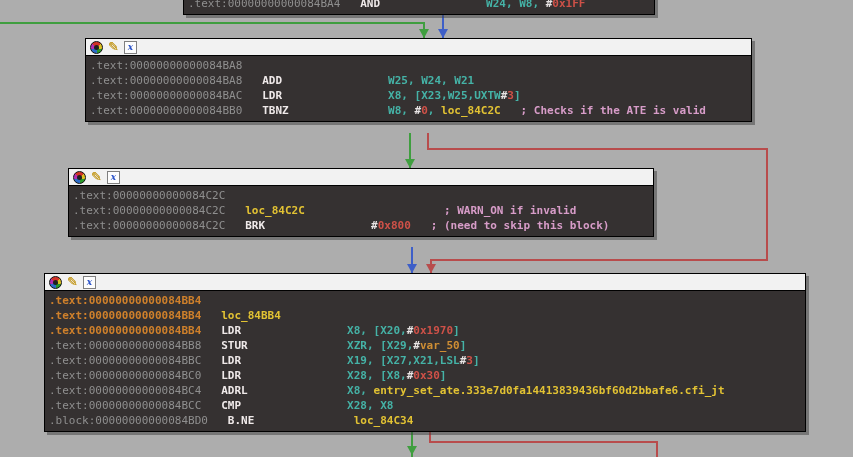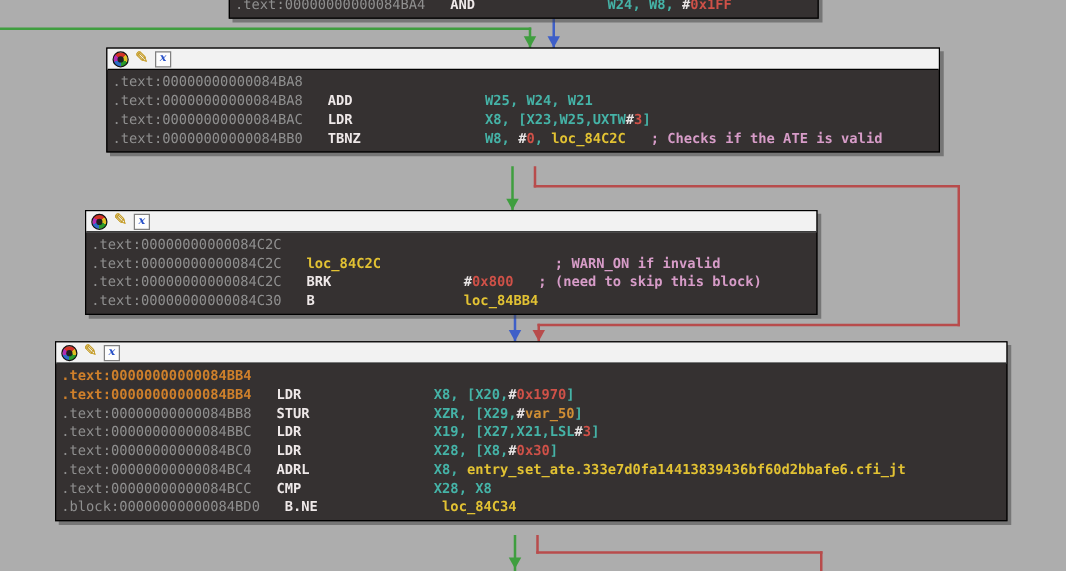--- a/index.html
+++ b/index.html
@@ -68,31 +68,31 @@
     <div class="node" style="left: 68px; top: 168px; width: 584px; background: rgb(53, 49, 49);">
       <div class="node-header" style="background: rgb(242, 242, 242);">
         <span class="icon-wheel"></span>
         <span class="icon-pencil">✎</span>
         <span class="icon-frame">x</span>
       </div>
       <div class="node-body">
         <div class="row"><span class="t-addr" style="color: rgb(143, 143, 143);">.text:00000000000084C2C</span></div>
         <div class="row"><span class="t-addr" style="color: rgb(143, 143, 143);">.text:00000000000084C2C</span><span class="t-plain" style="color: rgb(232, 228, 228);">   </span><span class="t-label" style="color: rgb(226, 194, 51);">loc_84C2C</span><span class="t-plain" style="color: rgb(232, 228, 228);">                     </span><span class="t-comment" style="color: rgb(215, 156, 200);">; WARN_ON if invalid</span></div>
         <div class="row"><span class="t-addr" style="color: rgb(143, 143, 143);">.text:00000000000084C2C</span><span class="t-plain" style="color: rgb(232, 228, 228);">   </span><span class="t-mnemonic" style="color: rgb(239, 233, 233);">BRK                </span><span class="t-hash" style="color: rgb(232, 228, 228);">#</span><span class="t-num" style="color: rgb(207, 81, 72);">0x800</span><span class="t-plain" style="color: rgb(232, 228, 228);">   </span><span class="t-comment" style="color: rgb(215, 156, 200);">; (need to skip this block)</span></div>
-        <div class="row"><span class="t-addr" style="color: rgb(143, 143, 143);">.text:00000000000084C30</span><span class="t-plain" style="color: rgb(232, 228, 228);">   </span><span class="t-mnemonic" style="color: rgb(239, 233, 233);">B                  </span><span class="t-label" style="color: rgb(226, 194, 51);">loc_84BB4</span></div>
       </div>
     </div>
     <div class="node" style="left: 44px; top: 273px; width: 760px; background: rgb(53, 49, 49);">
       <div class="node-header" style="background: rgb(242, 242, 242);">
         <span class="icon-wheel"></span>
         <span class="icon-pencil">✎</span>
         <span class="icon-frame">x</span>
       </div>
       <div class="node-body">
         <div class="row"><span class="t-addrhl" style="color: rgb(207, 128, 43);">.text:00000000000084BB4</span></div>
+        <div class="row"><span class="t-addrhl" style="color: rgb(207, 128, 43);">.text:00000000000084BB4</span><span class="t-plain" style="color: rgb(232, 228, 228);">   </span><span class="t-label" style="color: rgb(226, 194, 51);">loc_84BB4</span></div>
         <div class="row"><span class="t-addrhl" style="color: rgb(207, 128, 43);">.text:00000000000084BB4</span><span class="t-plain" style="color: rgb(232, 228, 228);">   </span><span class="t-mnemonic" style="color: rgb(239, 233, 233);">LDR                </span><span class="t-reg" style="color: rgb(69, 179, 167);">X8</span><span class="t-punct" style="color: rgb(69, 179, 167);">, [</span><span class="t-reg" style="color: rgb(69, 179, 167);">X20</span><span class="t-punct" style="color: rgb(69, 179, 167);">,</span><span class="t-hash" style="color: rgb(232, 228, 228);">#</span><span class="t-num" style="color: rgb(207, 81, 72);">0x1970</span><span class="t-punct" style="color: rgb(69, 179, 167);">]</span></div>
         <div class="row"><span class="t-addr" style="color: rgb(143, 143, 143);">.text:00000000000084BB8</span><span class="t-plain" style="color: rgb(232, 228, 228);">   </span><span class="t-mnemonic" style="color: rgb(239, 233, 233);">STUR               </span><span class="t-reg" style="color: rgb(69, 179, 167);">XZR</span><span class="t-punct" style="color: rgb(69, 179, 167);">, [</span><span class="t-reg" style="color: rgb(69, 179, 167);">X29</span><span class="t-punct" style="color: rgb(69, 179, 167);">,</span><span class="t-hash" style="color: rgb(232, 228, 228);">#</span><span class="t-var" style="color: rgb(207, 142, 52);">var_50</span><span class="t-punct" style="color: rgb(69, 179, 167);">]</span></div>
         <div class="row"><span class="t-addr" style="color: rgb(143, 143, 143);">.text:00000000000084BBC</span><span class="t-plain" style="color: rgb(232, 228, 228);">   </span><span class="t-mnemonic" style="color: rgb(239, 233, 233);">LDR                </span><span class="t-reg" style="color: rgb(69, 179, 167);">X19</span><span class="t-punct" style="color: rgb(69, 179, 167);">, [</span><span class="t-reg" style="color: rgb(69, 179, 167);">X27</span><span class="t-punct" style="color: rgb(69, 179, 167);">,</span><span class="t-reg" style="color: rgb(69, 179, 167);">X21</span><span class="t-punct" style="color: rgb(69, 179, 167);">,</span><span class="t-reg" style="color: rgb(69, 179, 167);">LSL</span><span class="t-hash" style="color: rgb(232, 228, 228);">#</span><span class="t-num" style="color: rgb(207, 81, 72);">3</span><span class="t-punct" style="color: rgb(69, 179, 167);">]</span></div>
         <div class="row"><span class="t-addr" style="color: rgb(143, 143, 143);">.text:00000000000084BC0</span><span class="t-plain" style="color: rgb(232, 228, 228);">   </span><span class="t-mnemonic" style="color: rgb(239, 233, 233);">LDR                </span><span class="t-reg" style="color: rgb(69, 179, 167);">X28</span><span class="t-punct" style="color: rgb(69, 179, 167);">, [</span><span class="t-reg" style="color: rgb(69, 179, 167);">X8</span><span class="t-punct" style="color: rgb(69, 179, 167);">,</span><span class="t-hash" style="color: rgb(232, 228, 228);">#</span><span class="t-num" style="color: rgb(207, 81, 72);">0x30</span><span class="t-punct" style="color: rgb(69, 179, 167);">]</span></div>
         <div class="row"><span class="t-addr" style="color: rgb(143, 143, 143);">.text:00000000000084BC4</span><span class="t-plain" style="color: rgb(232, 228, 228);">   </span><span class="t-mnemonic" style="color: rgb(239, 233, 233);">ADRL               </span><span class="t-reg" style="color: rgb(69, 179, 167);">X8</span><span class="t-punct" style="color: rgb(69, 179, 167);">, </span><span class="t-sym" style="color: rgb(226, 194, 51);">entry_set_ate.333e7d0fa14413839436bf60d2bbafe6.cfi_jt</span></div>
         <div class="row"><span class="t-addr" style="color: rgb(143, 143, 143);">.text:00000000000084BCC</span><span class="t-plain" style="color: rgb(232, 228, 228);">   </span><span class="t-mnemonic" style="color: rgb(239, 233, 233);">CMP                </span><span class="t-reg" style="color: rgb(69, 179, 167);">X28</span><span class="t-punct" style="color: rgb(69, 179, 167);">, </span><span class="t-reg" style="color: rgb(69, 179, 167);">X8</span></div>
         <div class="row"><span class="t-addr" style="color: rgb(143, 143, 143);">.block:00000000000084BD0</span><span class="t-plain" style="color: rgb(232, 228, 228);">   </span><span class="t-mnemonic" style="color: rgb(239, 233, 233);">B.NE               </span><span class="t-label" style="color: rgb(226, 194, 51);">loc_84C34</span></div>
       </div>
     </div>
   </div>

